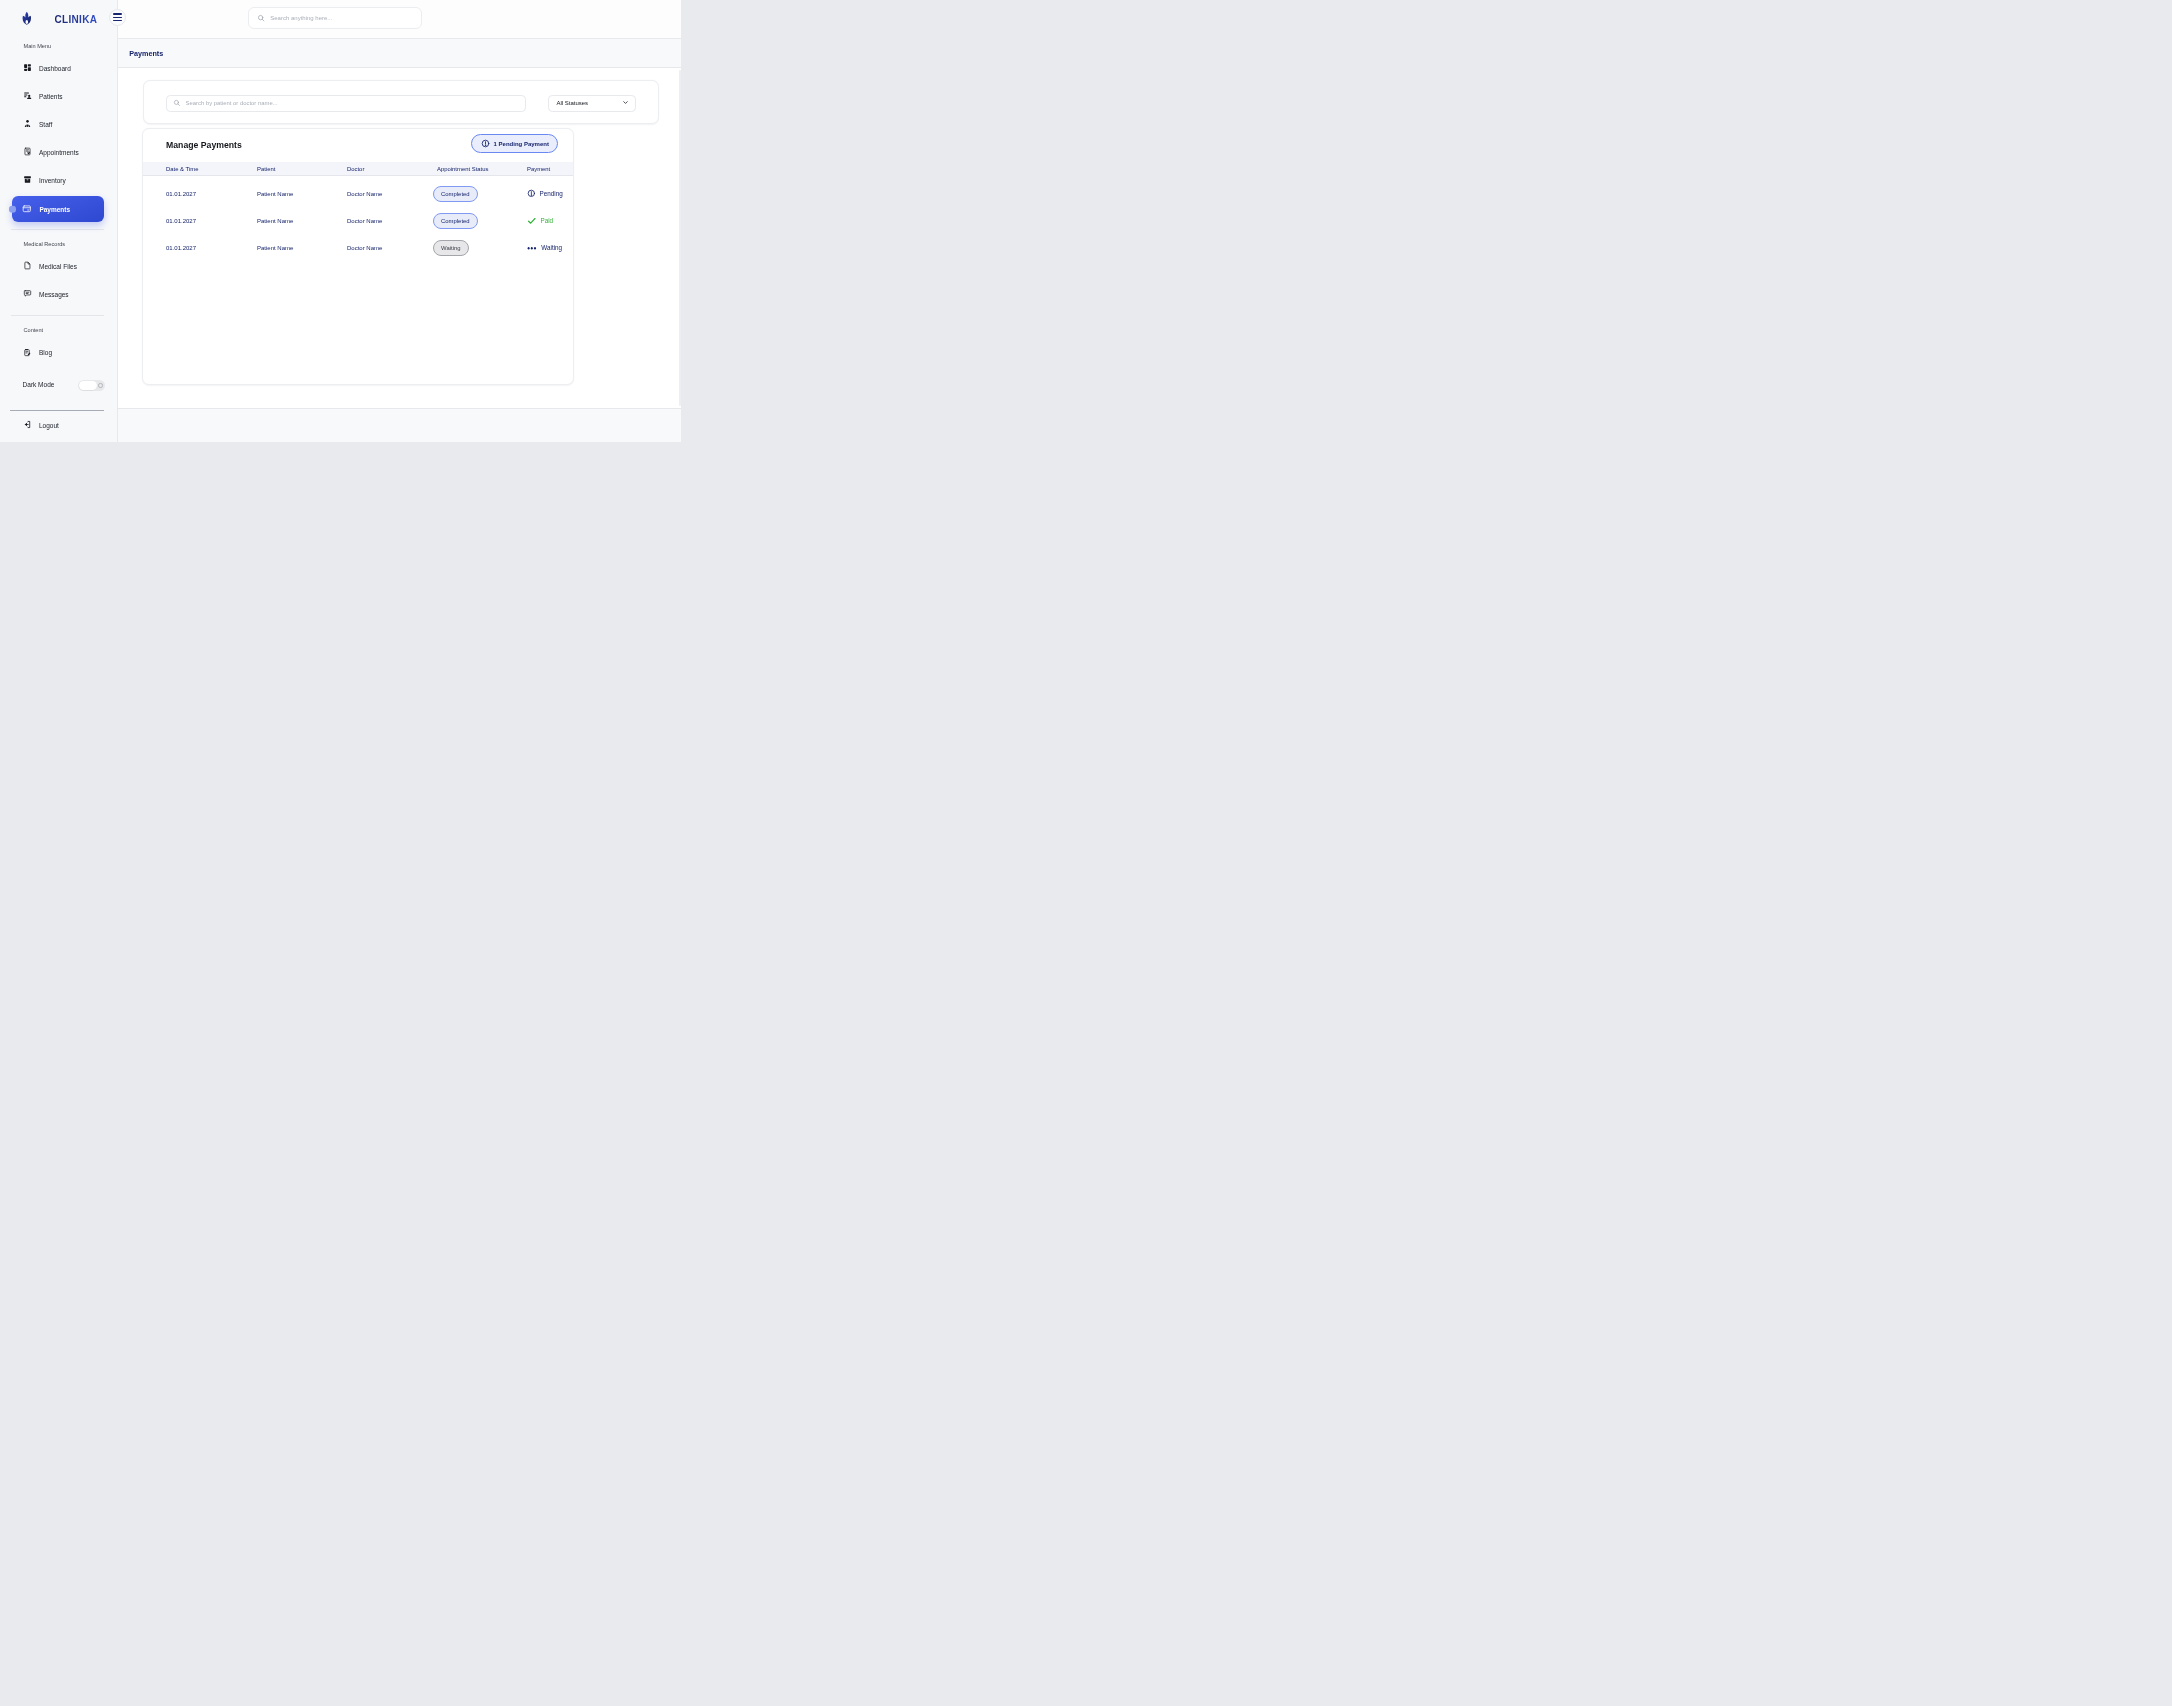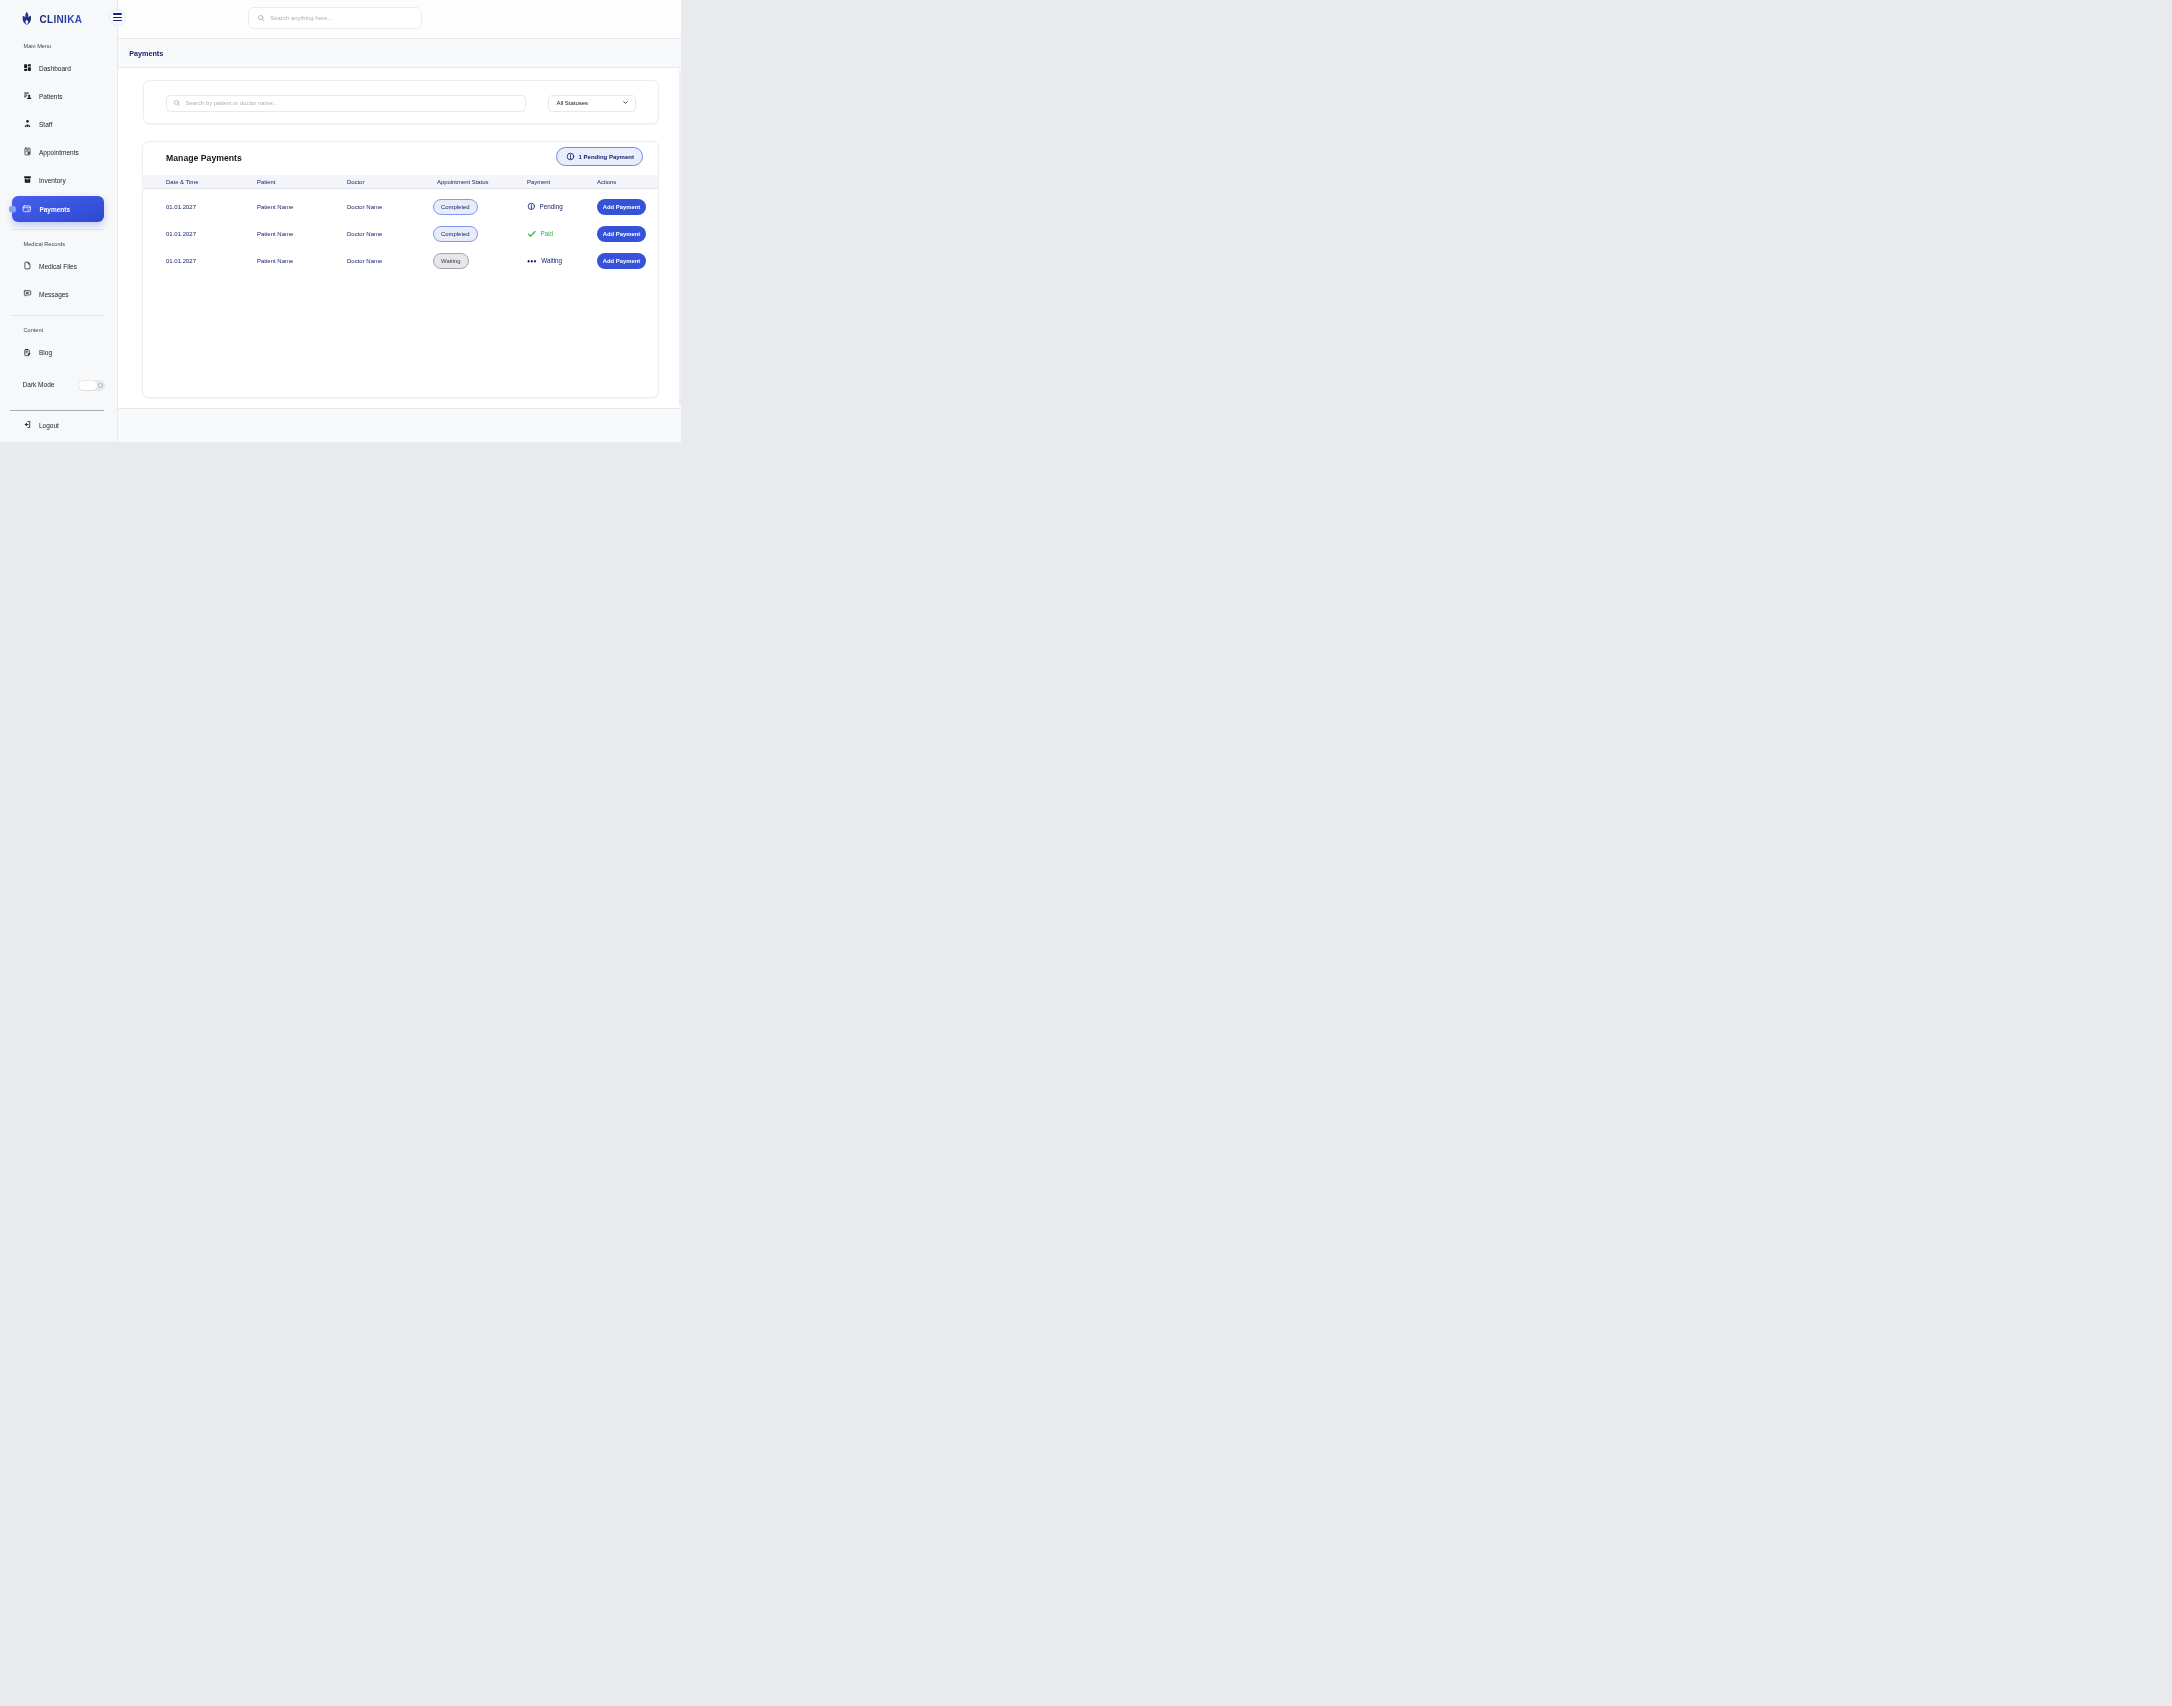--- a/index.html
+++ b/index.html
@@ -1,21 +1,21 @@
 <!DOCTYPE html>
 <html style="font-size:7px"><head>
 <meta charset="utf-8">
 <style>
   * { margin:0; padding:0; box-sizing:border-box; }
   body { background:#e9eaee; font-family:"Liberation Sans", sans-serif; }
   .page { position:relative; width:681px; height:442px; background:#ffffff; overflow:hidden; }
 
   
   .sidebar { position:absolute; left:0; top:0; bottom:0; width:118px; background:#F7F8FA; border-right:0.4px solid #E7E9EC; z-index:5; }
-  .logo-row { display:flex; align-items:center; gap:5px; padding:11.3px 0 0 19px; height:28px; }
+  .logo-row { display:flex; align-items:center; gap:20px; padding:11.3px 0 0 19px; height:28px; }
   .logo-text { font-size:10px; font-weight:700; letter-spacing:0.3px;
     background:linear-gradient(90deg,#1A2870,#2F4BC8); -webkit-background-clip:text; background-clip:text; color:transparent; }
   .section-label { margin:14.8px 0 0 23.5px; font-size:5.6px; color:#42464F; }
   .section-label.tight { margin-top:11.3px; }
   .nav { margin-top:5.6px; }
   .side-item { display:flex; align-items:center; gap:7.4px; height:28px; padding-left:22.6px; cursor:pointer; }
   .side-item .lbl { font-size:6.5px; color:#20242C; }
   .side-item svg { flex:0 0 auto; }
   .side-item.active { height:26px; margin:1.7px 12.6px 1.7px 12px; padding-left:10.4px; border-radius:6px;
     background:linear-gradient(160deg,#4660EC,#2F48D0); box-shadow:0 3.5px 7px rgba(56,82,227,.28); position:relative; }
@@ -54,21 +54,21 @@
     box-shadow:0 0.4px 1.3px rgba(16,24,40,.05); }
   .filter-search { position:absolute; left:22px; top:14px; width:360px; height:16.5px; border:0.7px solid #E7E9ED; border-radius:4.3px; background:#fff;
     display:flex; align-items:center; gap:4.8px; padding:0 6px; }
   .filter-search input { border:0; outline:0; flex:1; font-size:5.9px; color:#333; font-family:"Liberation Sans", sans-serif; background:transparent; }
   .filter-search input::placeholder { color:#A9AFB8; }
   .status-select { position:absolute; right:22px; top:14px; width:88px; height:16.5px; border:0.7px solid #E7E9ED; border-radius:4.3px; background:#fff;
     display:flex; align-items:center; justify-content:space-between; padding:0 6px 0 7.4px; cursor:pointer; }
   .status-select .val { font-size:6px; color:#15181E; }
 
   
-  .manage-card { position:absolute; left:142px; top:141px; width:517px; height:257px; background:#fff; border:0.4px solid #ECEEF2; border-radius:7px;
+  .manage-card { position:absolute; left:142px; top:128px; width:432px; height:257px; background:#fff; border:0.4px solid #ECEEF2; border-radius:7px;
     box-shadow:0 0.4px 1.3px rgba(16,24,40,.05); overflow:hidden; }
   .manage-head { position:relative; height:33px; }
   .manage-title { position:absolute; left:23px; top:11px; font-size:8.7px; font-weight:700; color:#14161B; }
   .pending-badge { position:absolute; right:14.8px; top:5.2px; height:19px; padding:0 8.3px; border-radius:9.6px; background:#E9EDFC; border:0.9px solid #6A88F2;
     display:flex; align-items:center; gap:3.9px; }
   .pending-badge .txt { font-size:6px; font-weight:600; color:#16246B; }
 
   .grid-cols { display:grid; grid-template-columns:91px 90px 90px 90px 70px 49px; padding-left:23px; padding-right:14.3px; align-items:center; }
   .thead { height:14px; background:#F3F5FA; border-bottom:0.4px solid #E4E6EB; }
   .thead .th { font-size:5.9px; font-weight:500; color:#16246B; }

